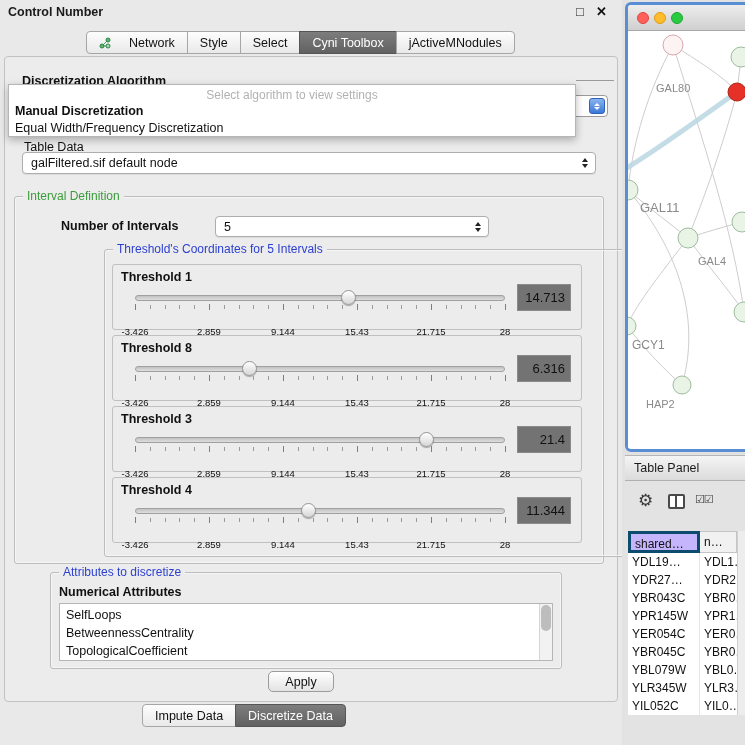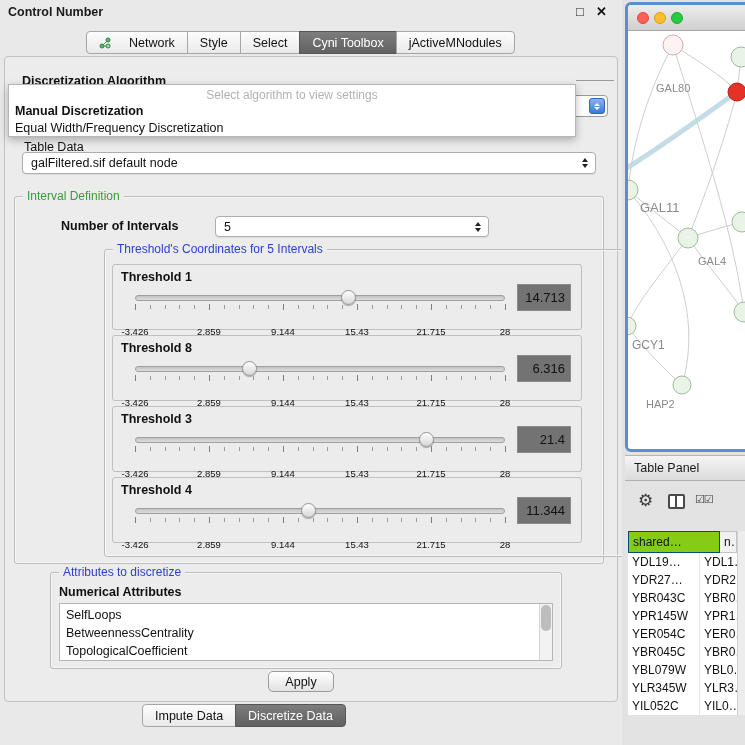--- a/index.html
+++ b/index.html
@@ -105,21 +105,21 @@
   .tp-header { position:absolute; left:625px; top:455px; width:120px; height:26px;
                background:linear-gradient(#f5f5f5,#dbdbdb); border-top:1px solid #b5b5b5; border-bottom:1px solid #b0b0b0;
                font-size:12.5px; line-height:24px; padding-left:9px; color:#1a1a1a; }
   .tp-body { position:absolute; left:625px; top:481px; width:120px; height:264px; background:#e3e3e3; }
   .tp-gear { position:absolute; left:13px; top:9px; font-size:17px; color:#3a3a3a; }
   .tp-cols { position:absolute; left:43px; top:13px; width:17px; height:15px; background:#fff; border:2px solid #4a4a4a; border-radius:2px; }
   .tp-cols::after { content:""; position:absolute; left:5px; top:0; width:2px; height:100%; background:#4a4a4a; }
   .tp-checks { position:absolute; left:70px; top:12px; font-size:11px; color:#3a3a3a; letter-spacing:-1px; }
   .tp-table { position:absolute; left:3px; top:50px; width:109px; background:#fff; }
   .tp-headrow { display:flex; height:22px; font-size:12px; line-height:20px; }
-  .tp-h1 { width:92px; background:#84cc16; border:1px solid #0c4a6e; padding-left:4px; overflow:hidden; white-space:nowrap; }
+  .tp-h1 { width:72px; background:#c4b5fd; border:3px solid #0c4a6e; padding-left:4px; overflow:hidden; white-space:nowrap; }
   .tp-h2 { flex:1; background:#f1f1f1; border:1px solid #c4c4c4; border-left:none; padding-left:4px; overflow:hidden; white-space:nowrap; }
   .tp-row { display:flex; height:18px; font-size:12px; line-height:18px; background:#fff; }
   .tp-c1 { width:72px; padding-left:4px; border-right:1px solid #e6e6e6; overflow:hidden; white-space:nowrap; }
   .tp-c2 { flex:1; padding-left:4px; overflow:hidden; white-space:nowrap; }
   .tp-scroll { position:absolute; left:112px; top:50px; width:8px; height:184px; background:#ededed; border-left:1px solid #cfcfcf; }
 </style>
 </head>
 <body>
 
 <div class="root">

